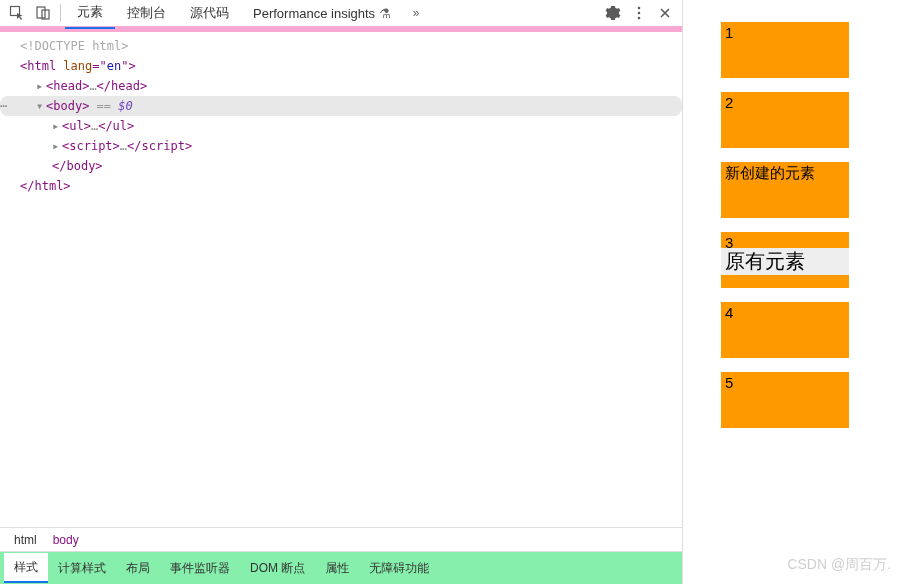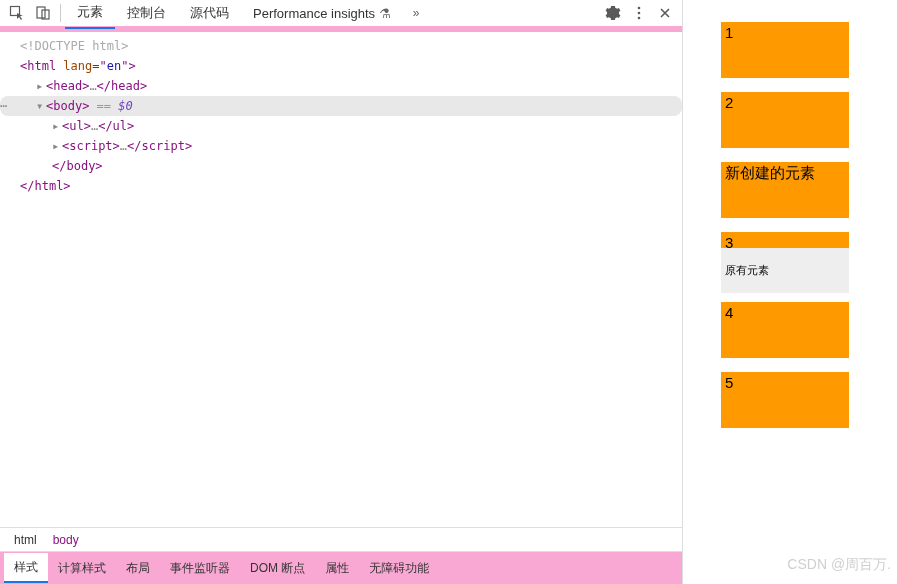--- a/index.html
+++ b/index.html
@@ -28,26 +28,26 @@
     .c-tag { color: #881280; }
     .c-attr { color: #994500; }
     .c-val { color: #1a1aa6; }
     .c-punc { color: #881280; }
     .c-dots { color: #888; }
     .c-eq { color: #999; font-style: italic; }
     .c-var { color: #6f42c1; font-style: italic; }
     .breadcrumb { height: 24px; border-top: 1px solid #ddd; display: flex; align-items: center; padding: 0 6px; font-size: 12px; }
     .crumb { padding: 0 8px; color: #333; cursor: pointer; }
     .crumb.active { color: #881280; }
-    .bottom-tabs { height: 30px; border-top: 1px solid #ddd; background: #f9a8d4; display: flex; align-items: center; padding: 16px 4px; }
+    .bottom-tabs { height: 30px; border-top: 1px solid #ddd; background: #86efac; display: flex; align-items: center; padding: 16px 4px; }
     .btab { padding: 0 10px; height: 30px; display: flex; align-items: center; color: #333; cursor: pointer; font-size: 12px; }
     .btab.active { border-bottom: 2px solid #1a73e8; background: #fff; }
     .preview { flex: 1; padding: 22px 0 0 38px; }
     .box { width: 128px; height: 56px; background: #ff9900; margin-bottom: 14px; font-size: 15px; padding: 2px 4px; color: #000; position: relative; }
-    .box .overlay { position: absolute; left: 0; width: 100%; background: #eee; color: #000; font-size: 11px; padding: 15px 4px; }
+    .box .overlay { position: absolute; left: 0; width: 100%; background: #eee; color: #000; font-size: 20px; padding: 0 4px; }
     .box.box3 .overlay { top: 16px; }
     .watermark { position: absolute; right: 6px; bottom: 10px; color: #bbb; font-size: 14px; opacity: 0.7; pointer-events: none; }
   </style>
 </head>
 <body>
 
 <div class="devtools">
   <div class="toolbar">
     <div class="tool-icon">
       <svg viewBox="0 0 16 16" fill="none" stroke="currentColor" stroke-width="1.2">

